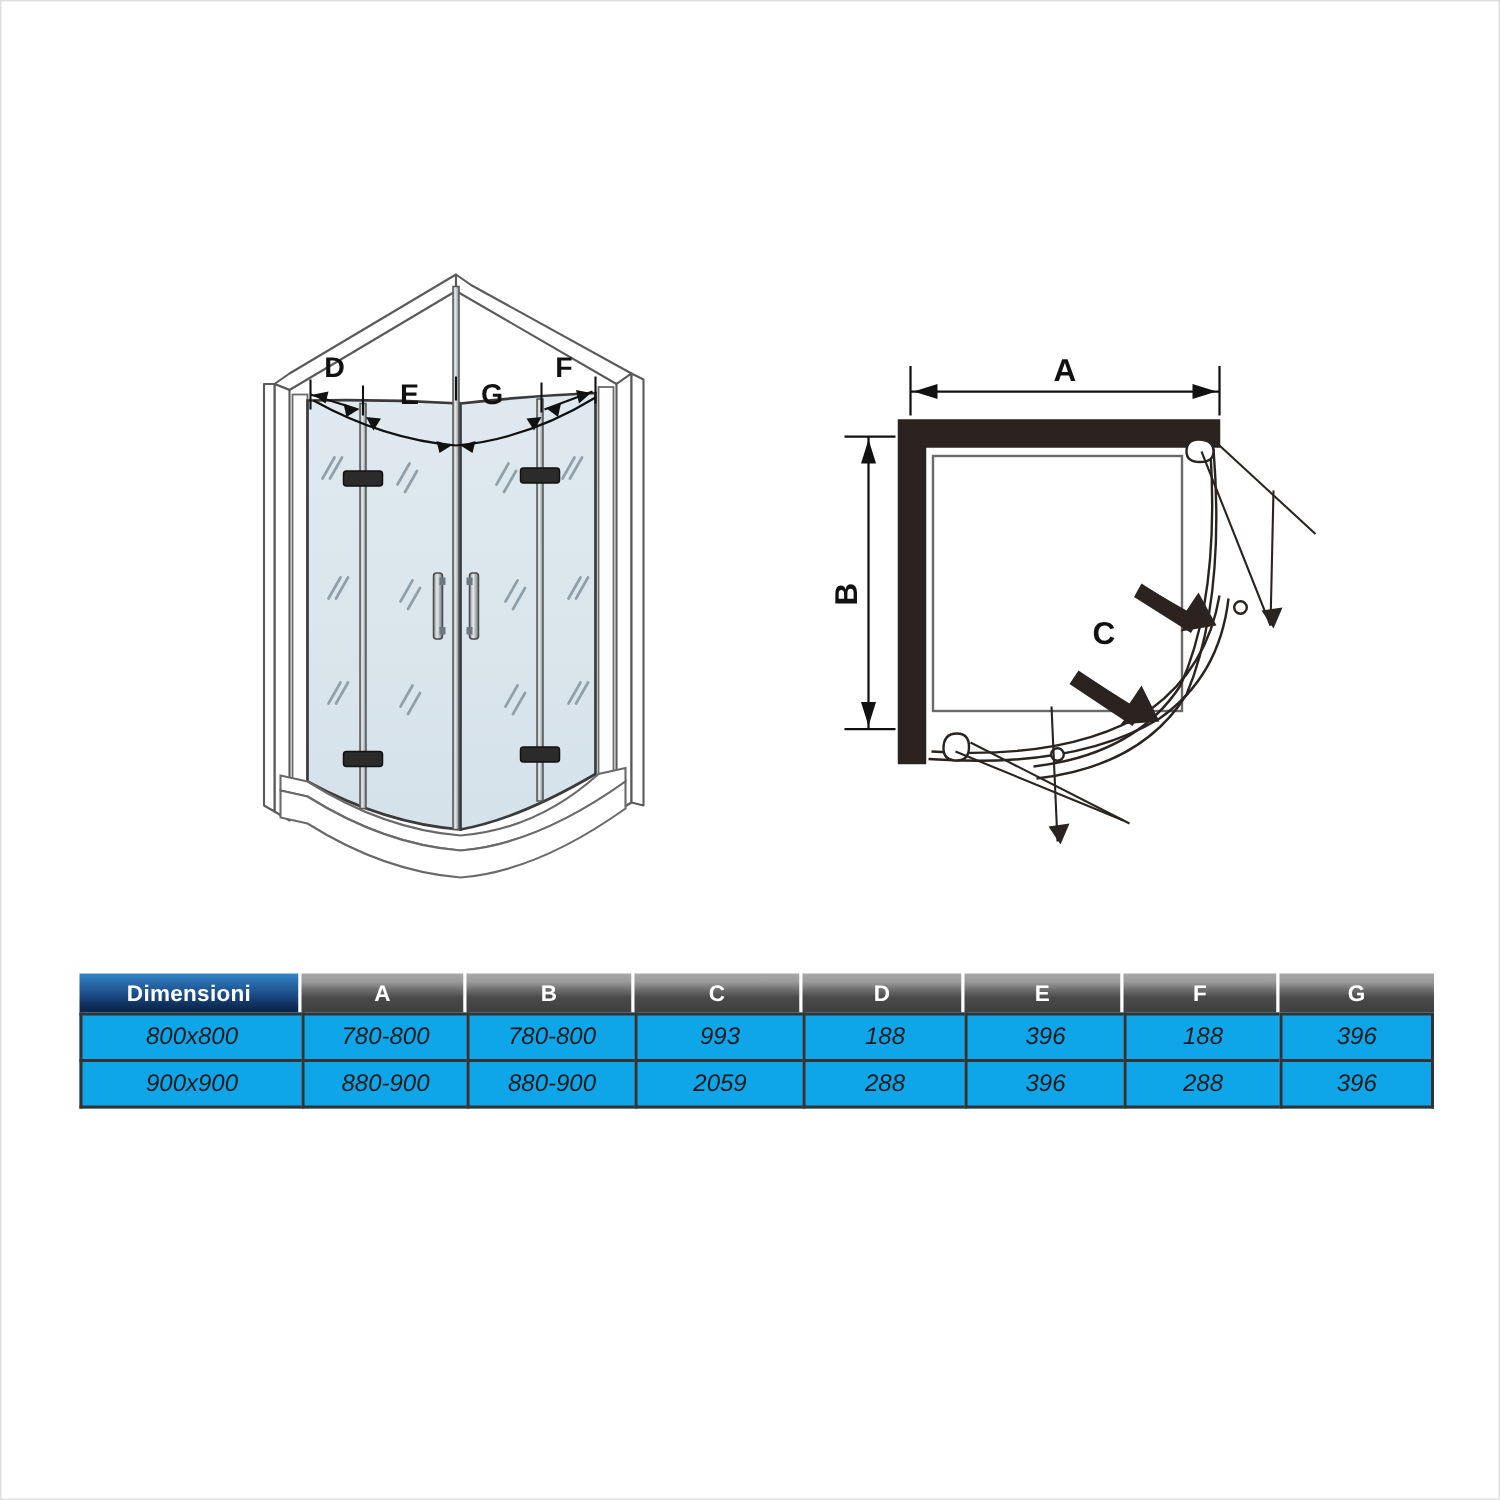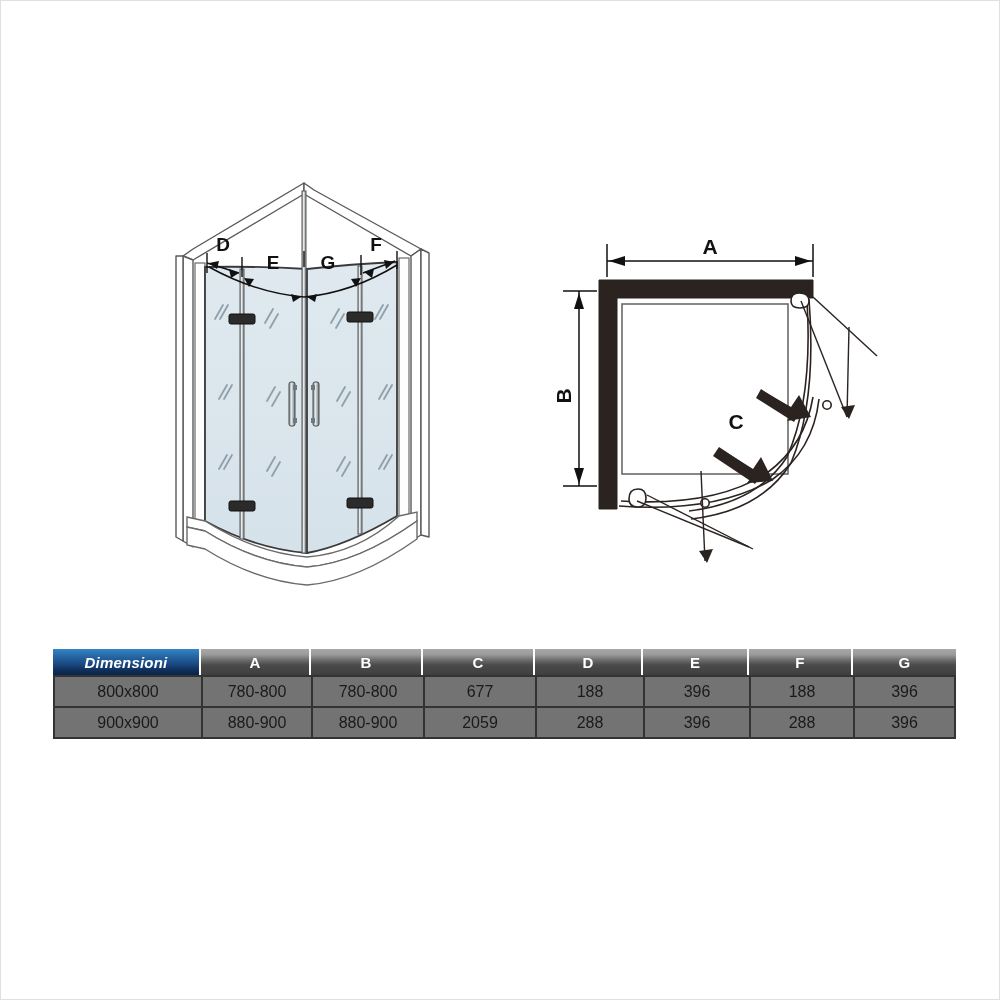--- a/index.html
+++ b/index.html
@@ -49,32 +49,32 @@
     text-align: center;
     vertical-align: middle;
     letter-spacing: 0.2px;
     border-right: 2px solid #ffffff;
     background: linear-gradient(to bottom, #a8a8a8 0%, #9a9a9a 22%, #6d6d6d 42%, #4a4a4a 62%, #3f3f3f 100%);
   }
   #spec-table thead th:last-child { border-right: none; }
   #spec-table thead th.dim-head {
     background: linear-gradient(to bottom, #2f7fc4 0%, #2a6ead 20%, #1d4f89 50%, #123a६b 75%, #0d2a52 100%);
     background: linear-gradient(to bottom, #3385c9 0%, #2a6cab 22%, #1b4c86 55%, #10305d 80%, #0b2347 100%);
-    font-style: italic;
   }
   #spec-table tbody td {
     height: 29px;
     padding: 0;
     font-size: 16px;
     color: #1a1a1a;
     text-align: center;
     vertical-align: middle;
-    background: #737373;
+    background: #0ea5e9;
     border-left: 2px solid #333333;
     border-bottom: 2px solid #333333;
+    font-style: italic;
   }
   #spec-table tbody tr:first-child td { border-top: 2px solid #333333; }
   #spec-table tbody td:last-child { border-right: 2px solid #333333; }
 </style>
 </head>
 <body>
 
 <div id="page">
 
   <svg class="svg-layer" viewBox="0 0 1000 1000">
@@ -292,21 +292,21 @@
           <th style="width:104px">E</th>
           <th style="width:102px">F</th>
           <th style="width:103px">G</th>
         </tr>
       </thead>
       <tbody>
         <tr>
           <td>800x800</td>
           <td>780-800</td>
           <td>780-800</td>
-          <td>677</td>
+          <td>993</td>
           <td>188</td>
           <td>396</td>
           <td>188</td>
           <td>396</td>
         </tr>
         <tr>
           <td>900x900</td>
           <td>880-900</td>
           <td>880-900</td>
           <td>2059</td>

